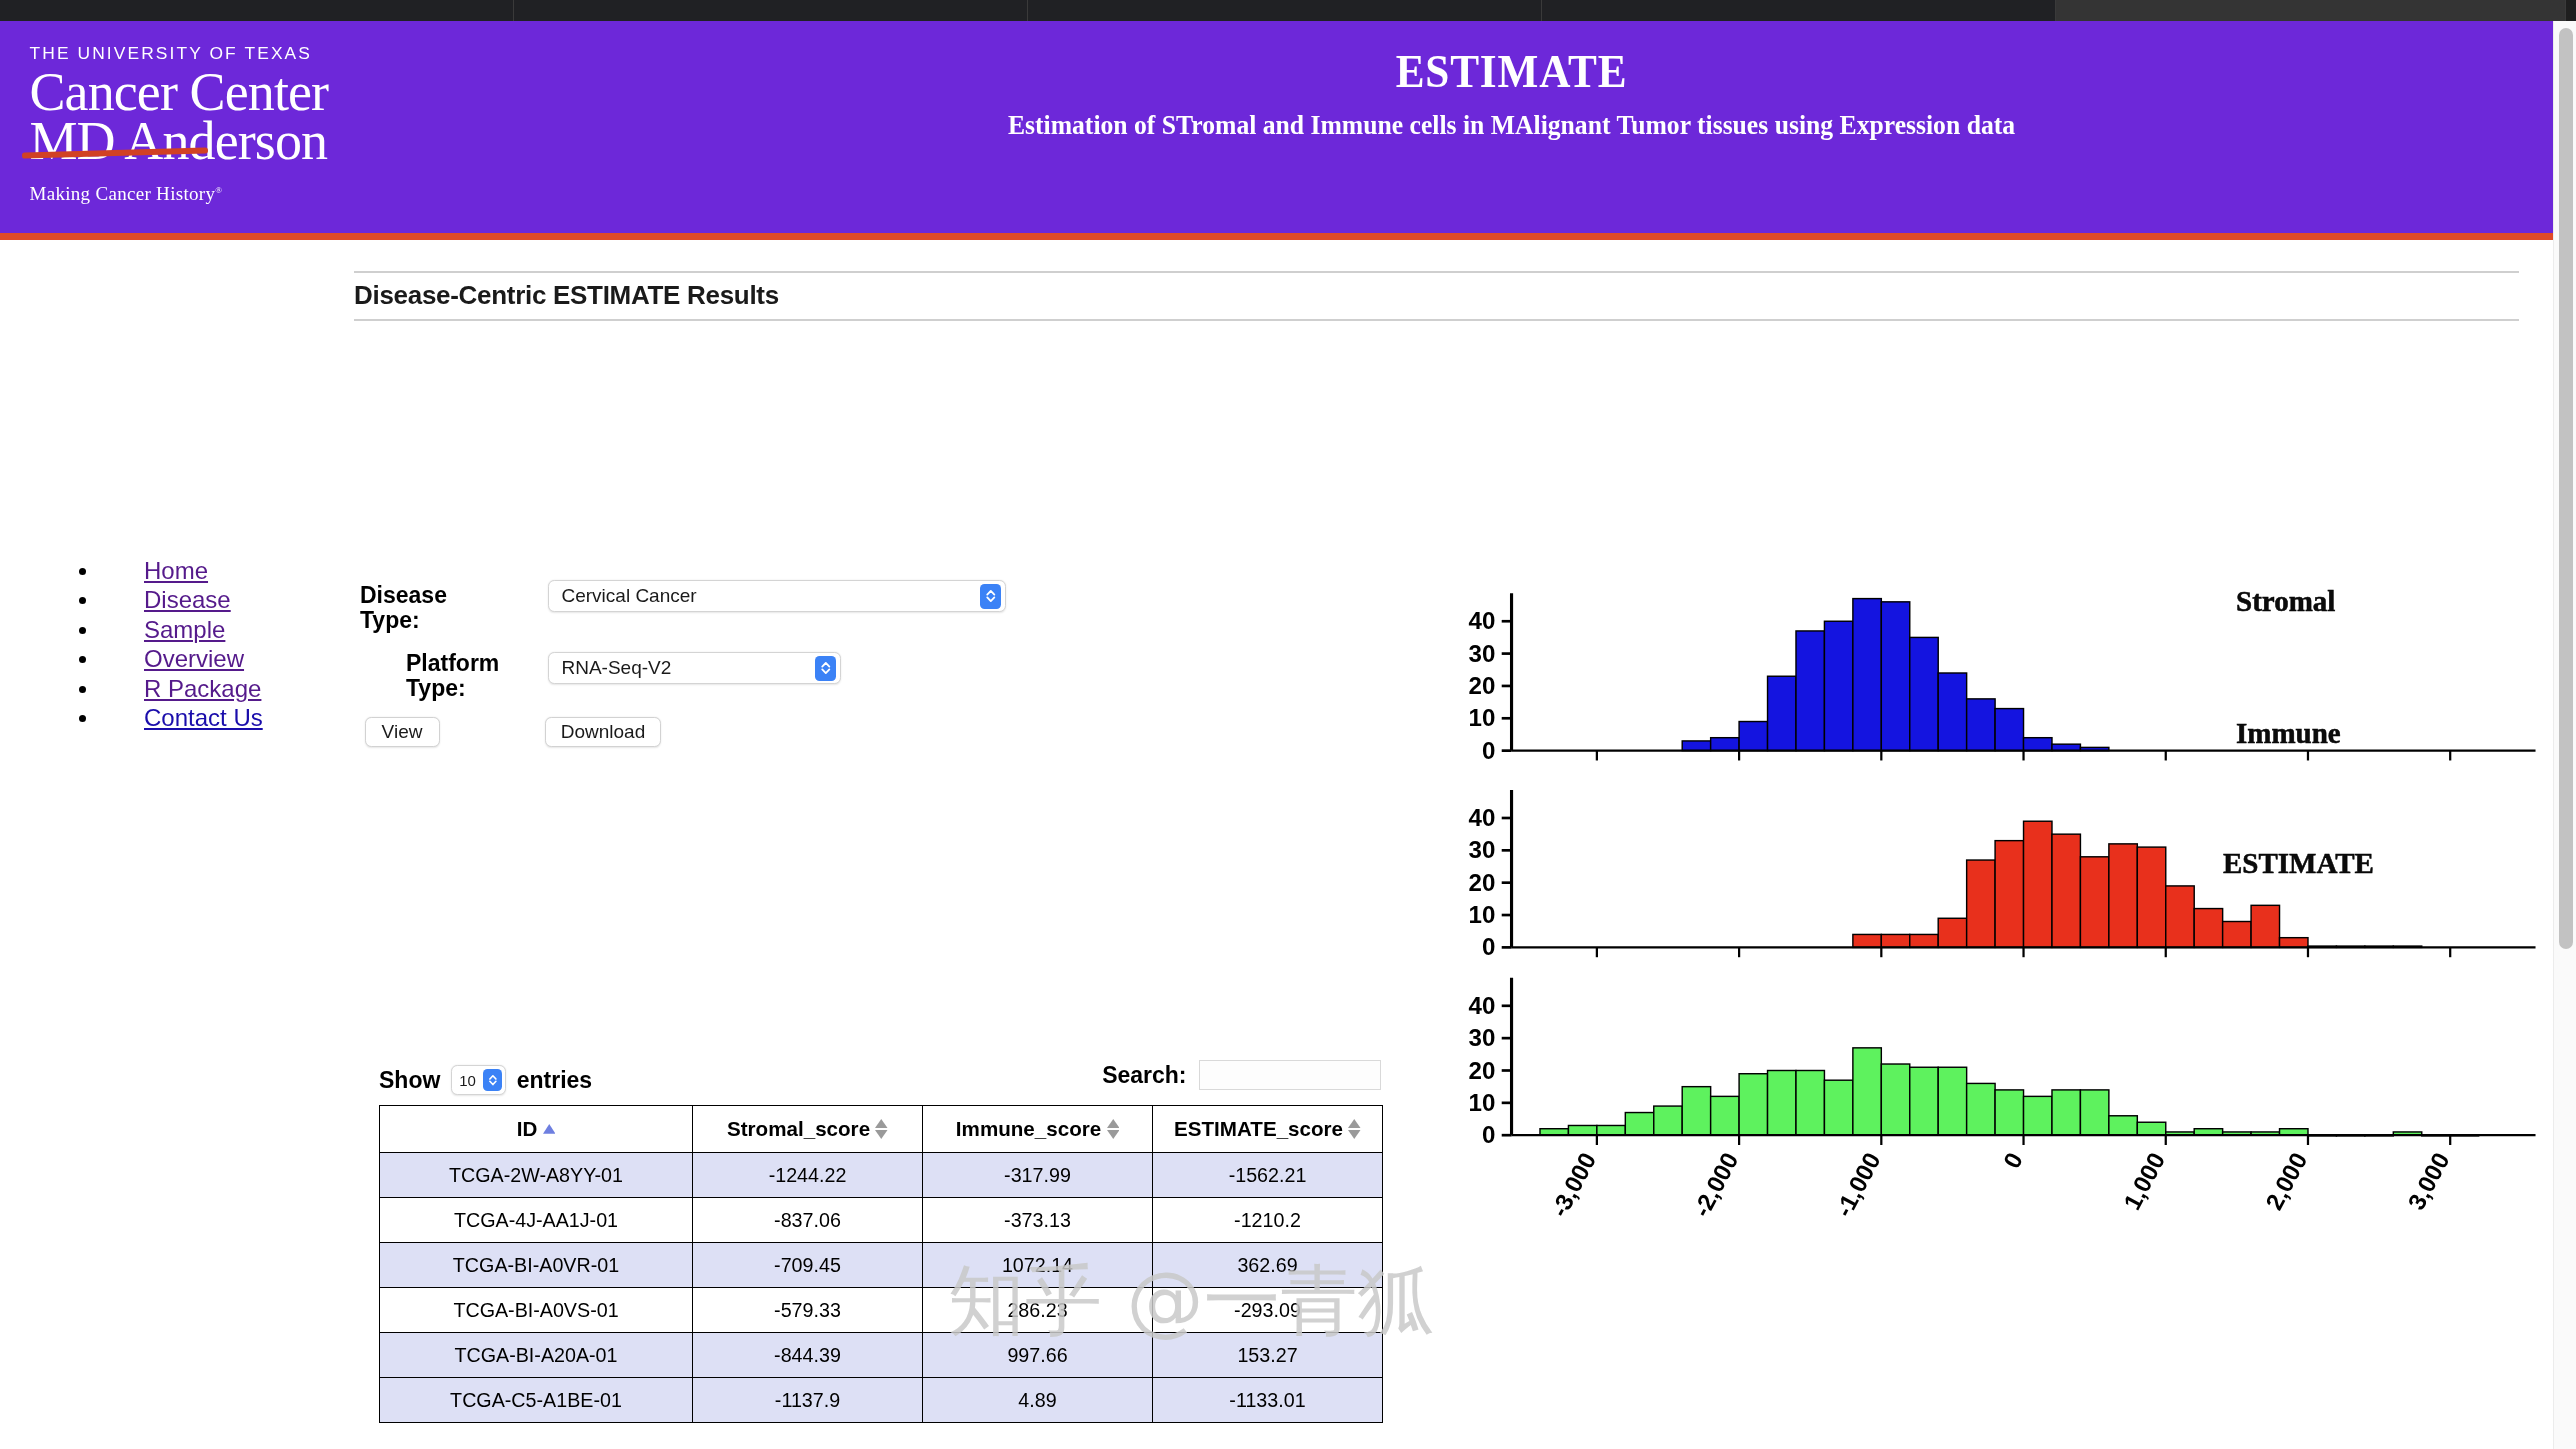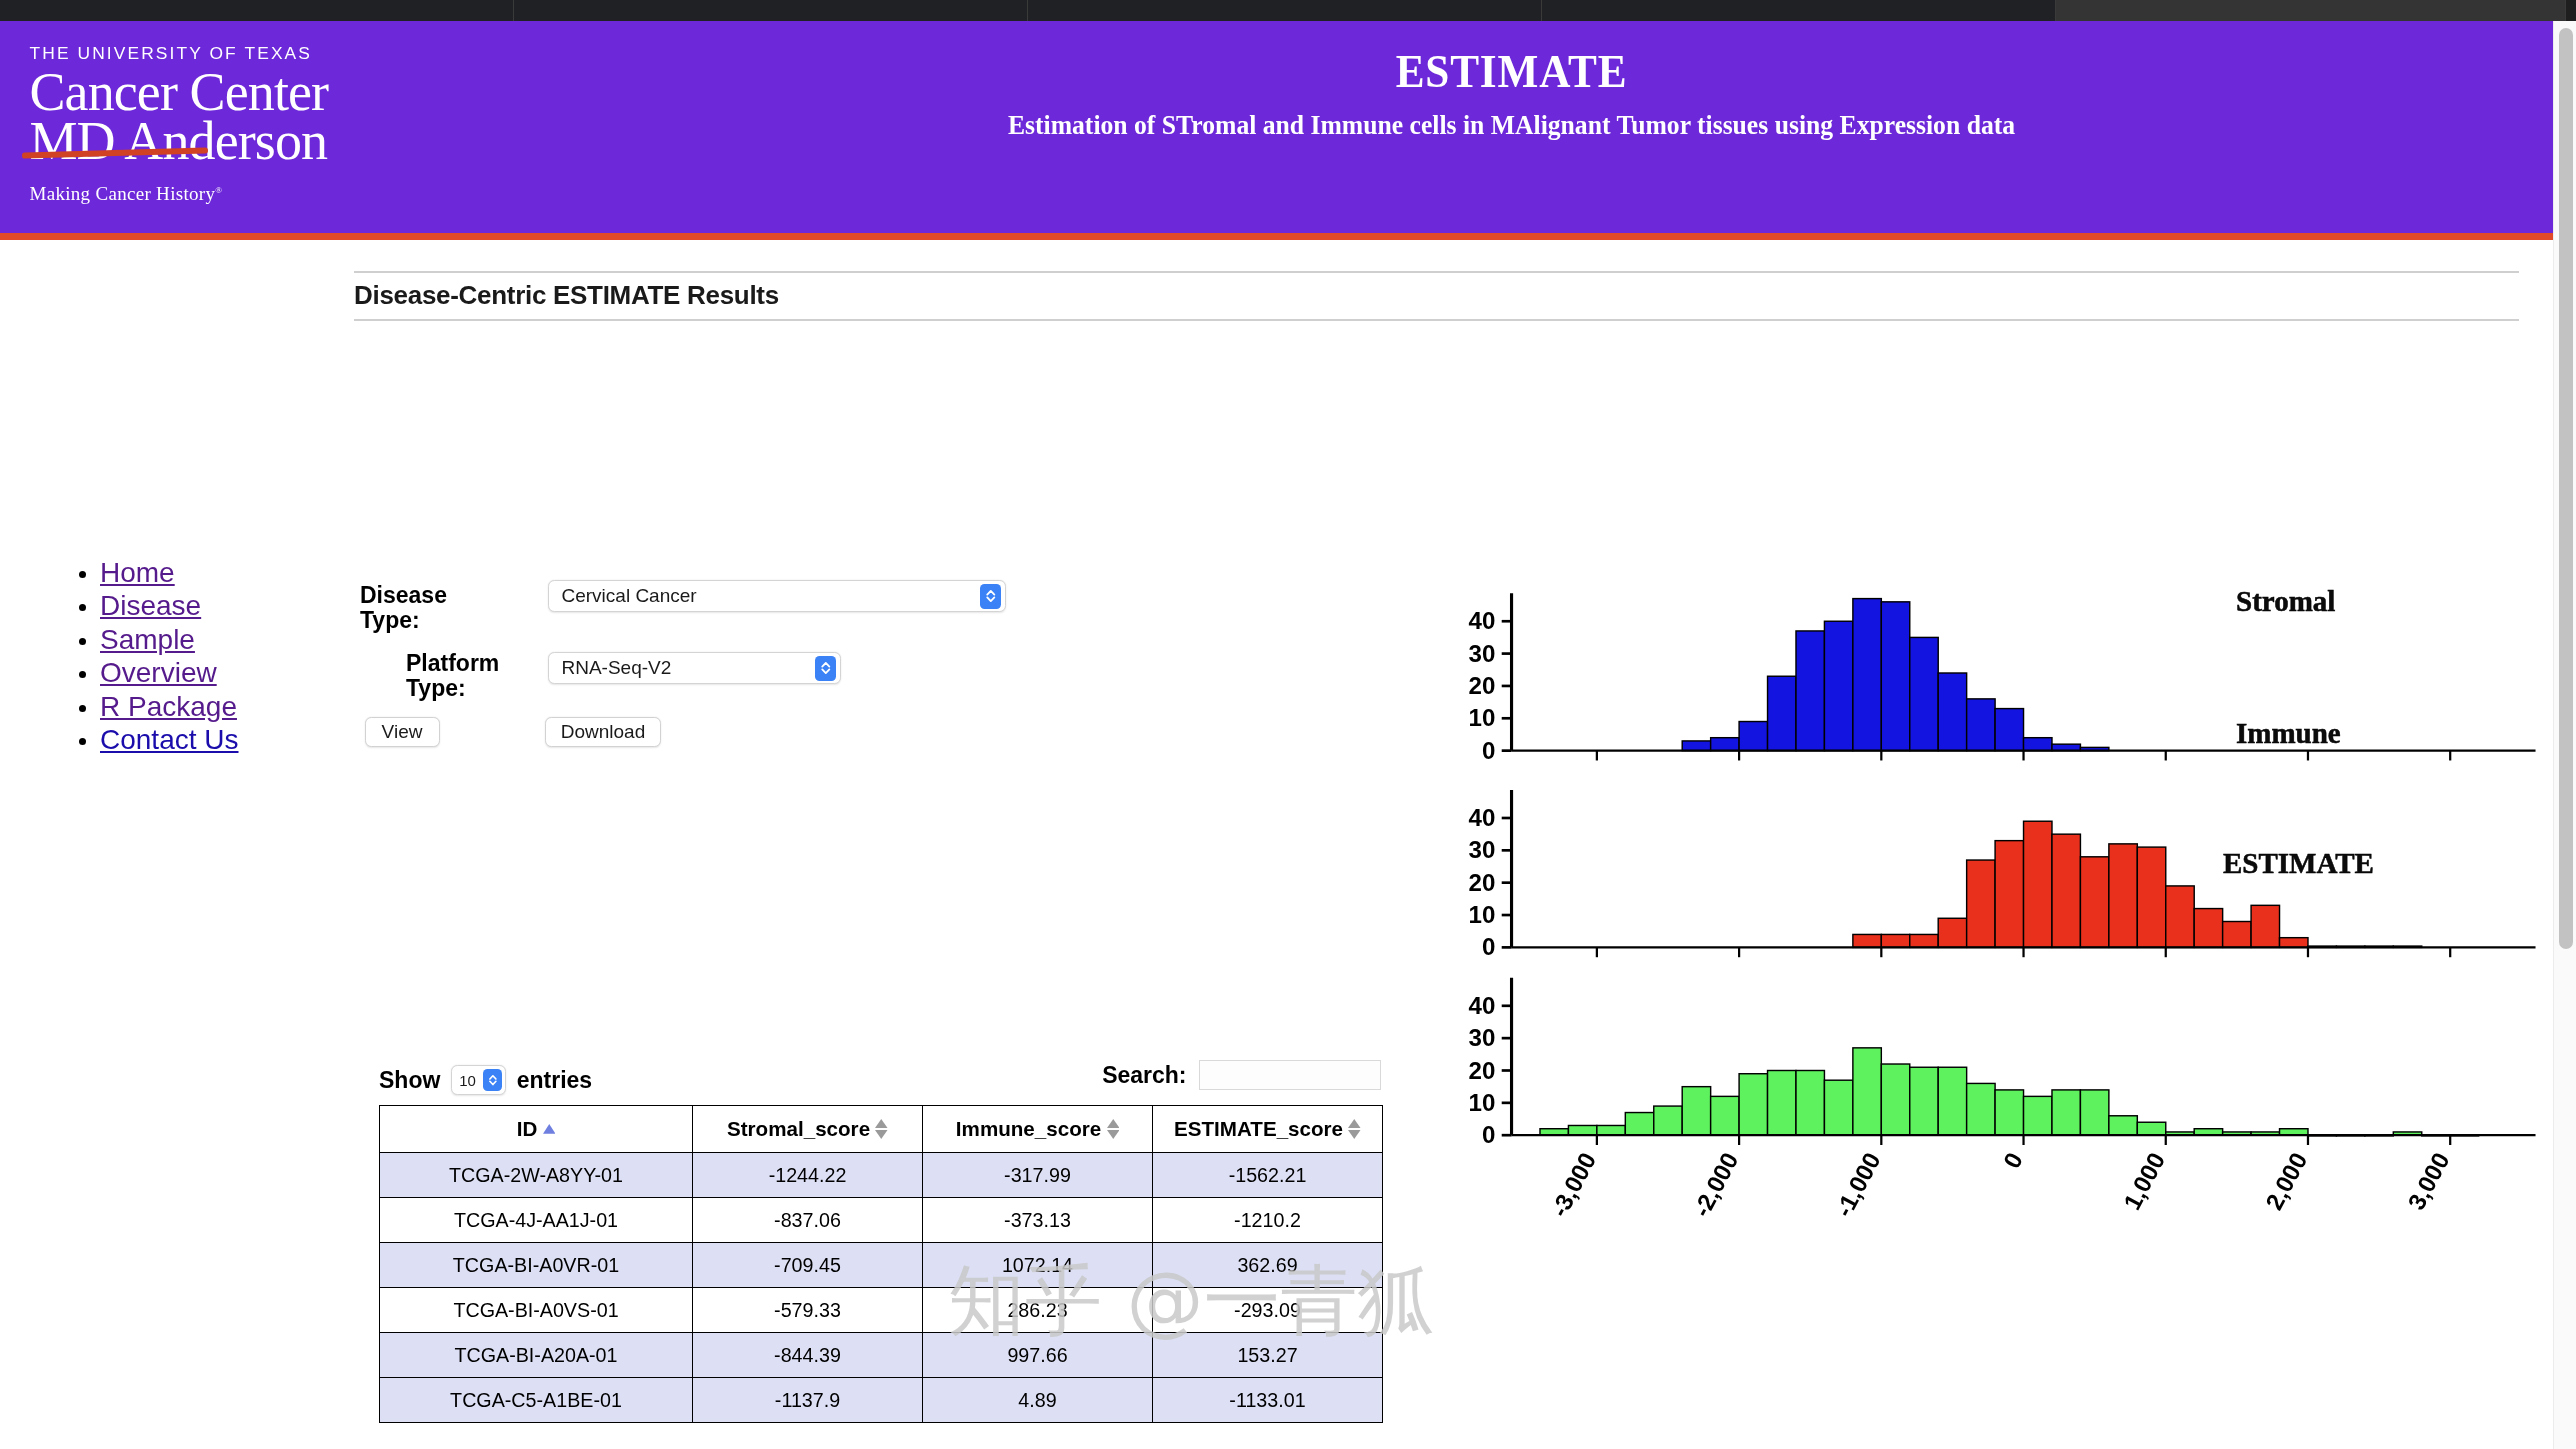--- a/index.html
+++ b/index.html
@@ -84,22 +84,23 @@
   #results-heading {
     font-size:26px; font-weight:700; color:#1a1a1a; letter-spacing:-0.3px;
   }
 
   
   #main-nav { position:absolute; left:55px; top:318px; width:295px; }
   #main-nav ul { margin:0; padding:0 0 0 45px; list-style:disc; }
   #main-nav li { margin:0 0 5.4px 0; font-size:23px; line-height:1.0; }
   #main-nav li::marker { color:#000; font-size:23px; }
   #main-nav a {
-    color:#551a8b; text-decoration:underline; font-size:28px;
+    color:#551a8b; text-decoration:underline; font-size:24px;
     font-family:"Liberation Sans", sans-serif;
+    margin-left:44px;
   }
   #main-nav a.unvisited { color:#1a0dab; }
 
   
   #query-form { position:absolute; left:360px; top:333px; width:716px; }
   .form-row { position:relative; height:0; }
   .form-label {
     position:absolute; font-size:23px; font-weight:700; color:#000;
     line-height:1.08; width:107px;
   }

